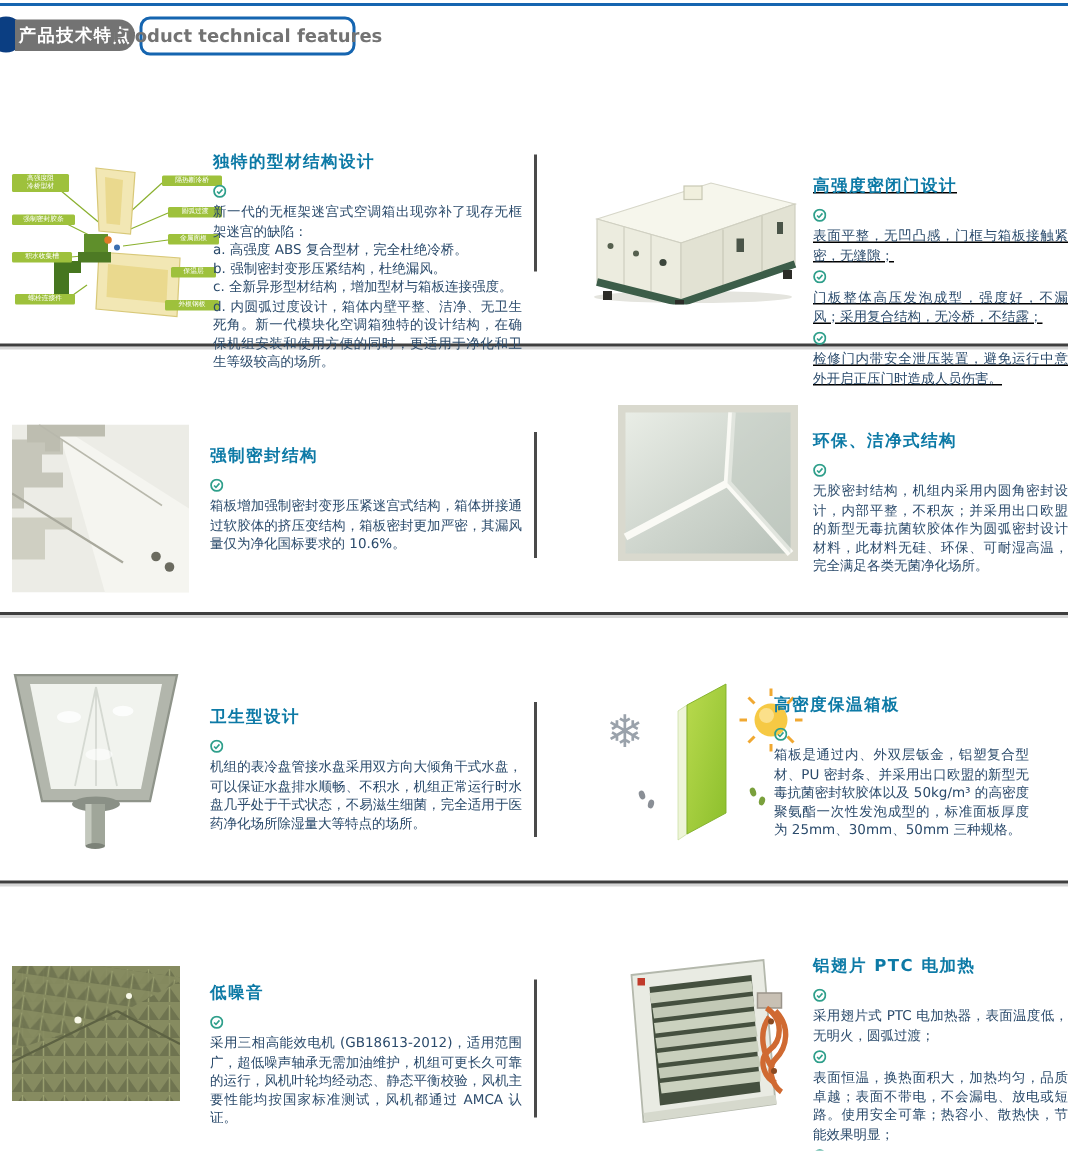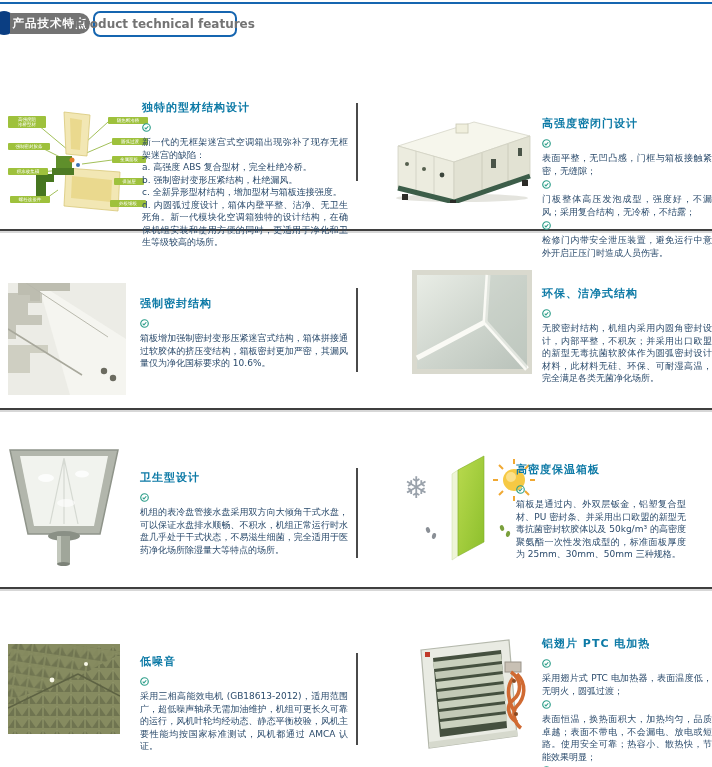--- a/index.html
+++ b/index.html
@@ -26,21 +26,21 @@
   .vdiv{position:absolute;left:356px;width:2px;background:#4a4a4a;}
   #vdiv1{top:103px;height:78px;} #vdiv2{top:288px;height:84px;}
   #vdiv3{top:468px;height:90px;} #vdiv4{top:653px;height:92px;}
   
   .txt{position:absolute;}
   .sec-title{color:#0d7aa6;font-weight:bold;font-size:11px;letter-spacing:1px;margin-bottom:6px;white-space:nowrap;}
   .bullet{display:flex;gap:4px;margin-bottom:1px;flex-direction:column;}
   .bi{flex:0 0 auto;margin-top:2px;}
   .bt{font-size:9px;line-height:12.5px;color:#2a4a6b;text-align:justify;white-space:pre-line;}
   #s1-txt{left:142px;top:100px;width:206px;}
-  #s2-txt{left:542px;top:116px;width:170px;}
+  #s2-txt{left:542px;top:116px;width:170px;text-decoration:underline;}
   #s3-txt{left:140px;top:296px;width:208px;}
   #s4-txt{left:542px;top:286px;width:170px;}
   #s5-txt{left:140px;top:470px;width:208px;}
   #s6-txt{left:516px;top:462px;width:170px;}
   #s7-txt{left:140px;top:654px;width:208px;}
   #s8-txt{left:542px;top:636px;width:170px;}
   
   .img{position:absolute;}
   #s1-img{left:8px;top:110px;width:140px;height:106px;}
   #s2-img{left:390px;top:106px;width:144px;height:97px;}

